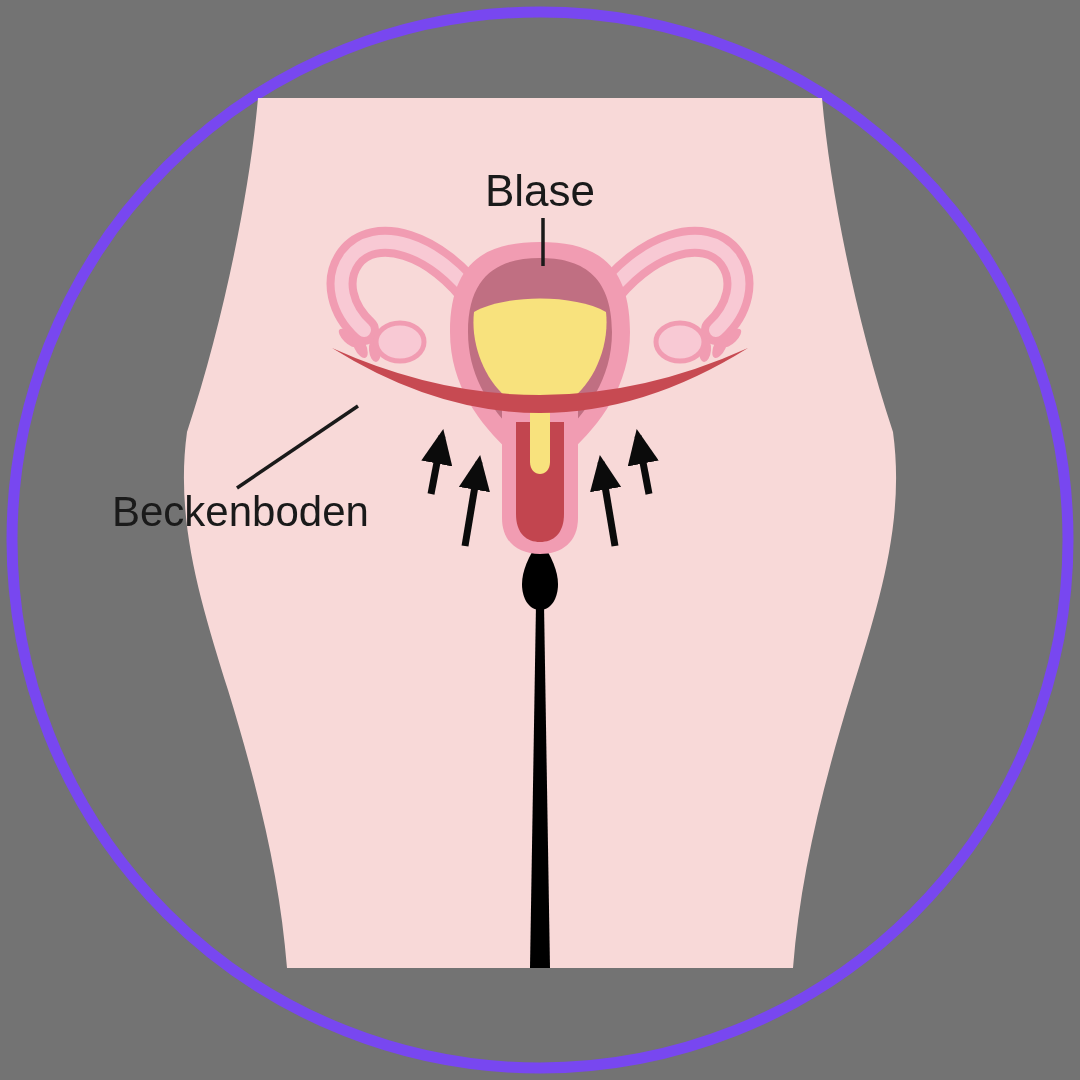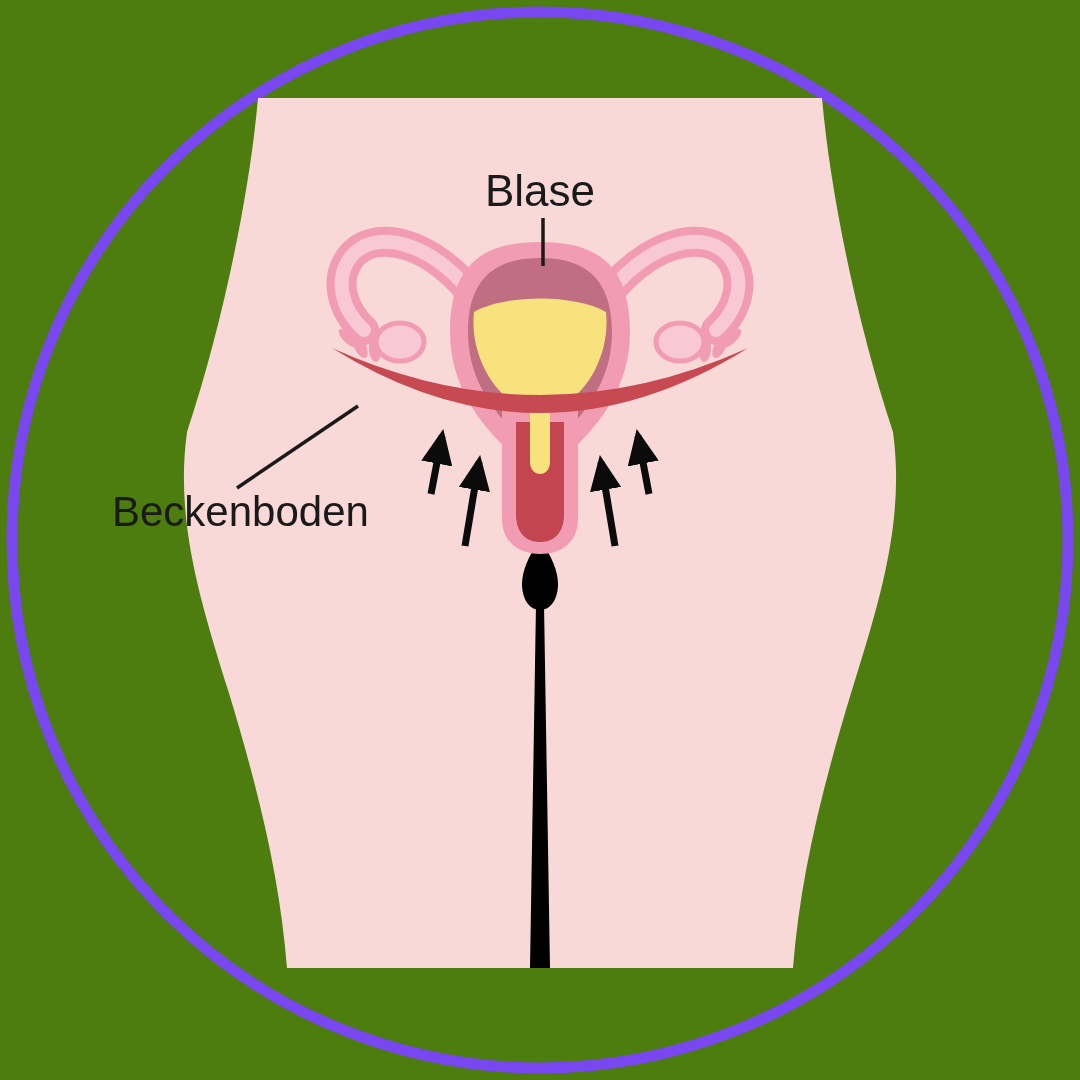--- a/index.html
+++ b/index.html
@@ -1,19 +1,19 @@
 <!DOCTYPE html>
 <html><head>
 <meta charset="utf-8">
 <style>
   html,body{margin:0;padding:0;background:#000;}
   .stage{
     position:relative;
     width:1080px;height:1080px;
-    background:#4d7c0f;
+    background:#737373;
     overflow:hidden;
     font-family:"Liberation Sans", sans-serif;
   }
   .stage svg{position:absolute;inset:0;display:block;}
   text{font-family:"Liberation Sans", sans-serif;}
 </style>
 </head>
 <body>
 
 <div class="stage">

